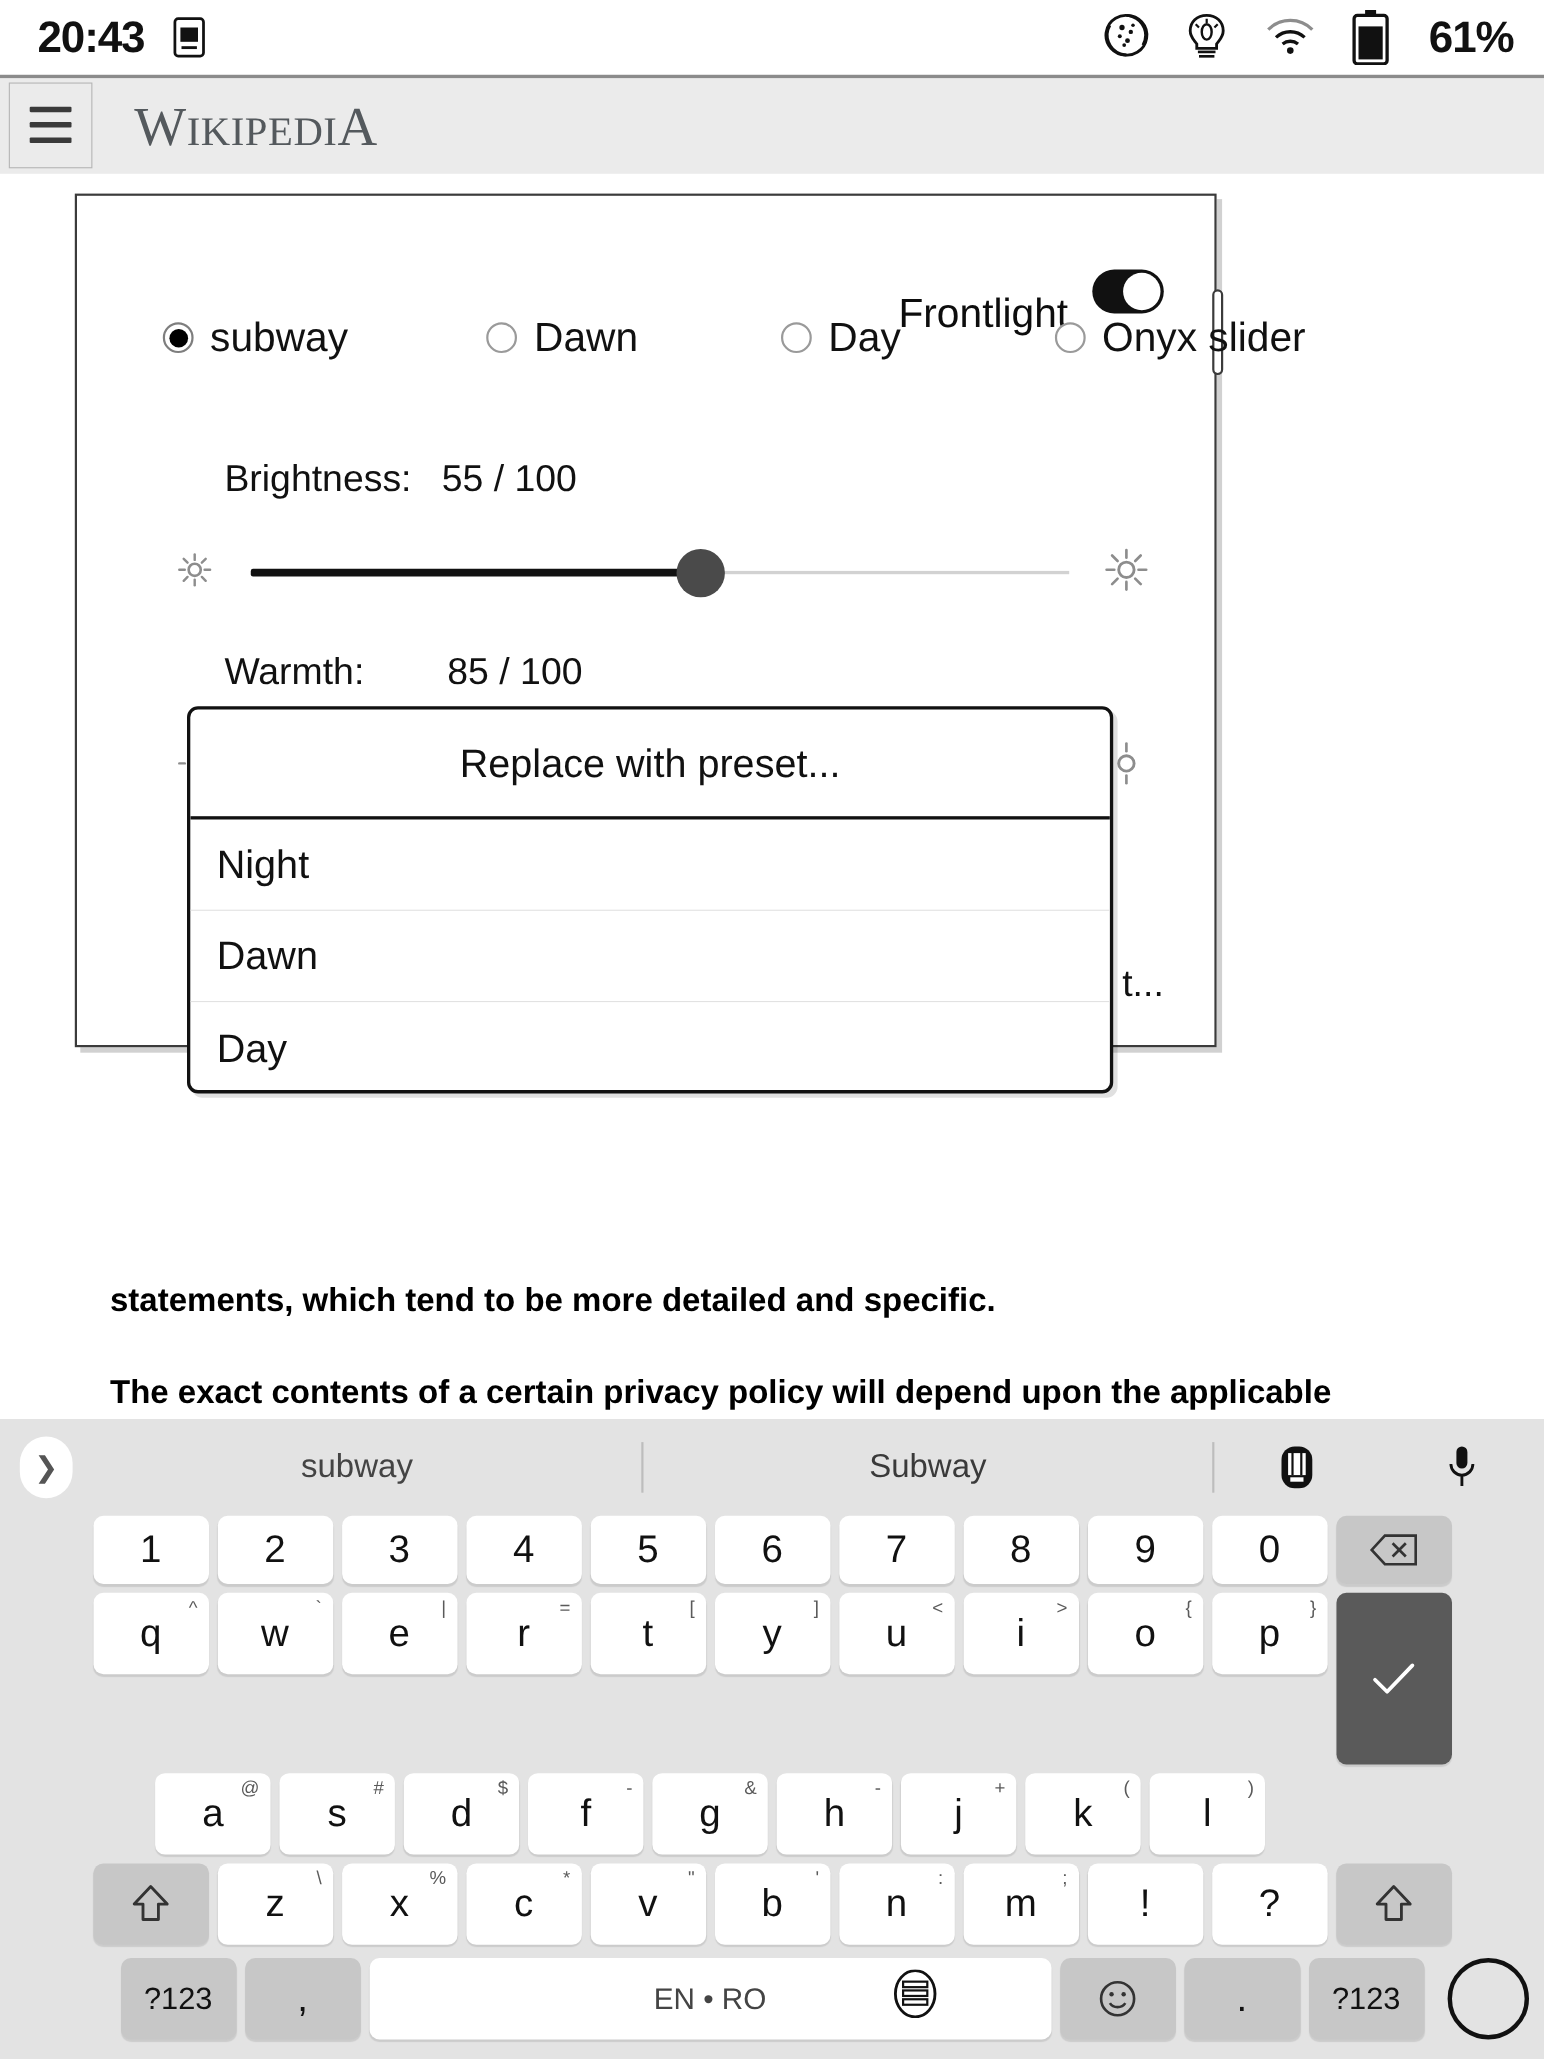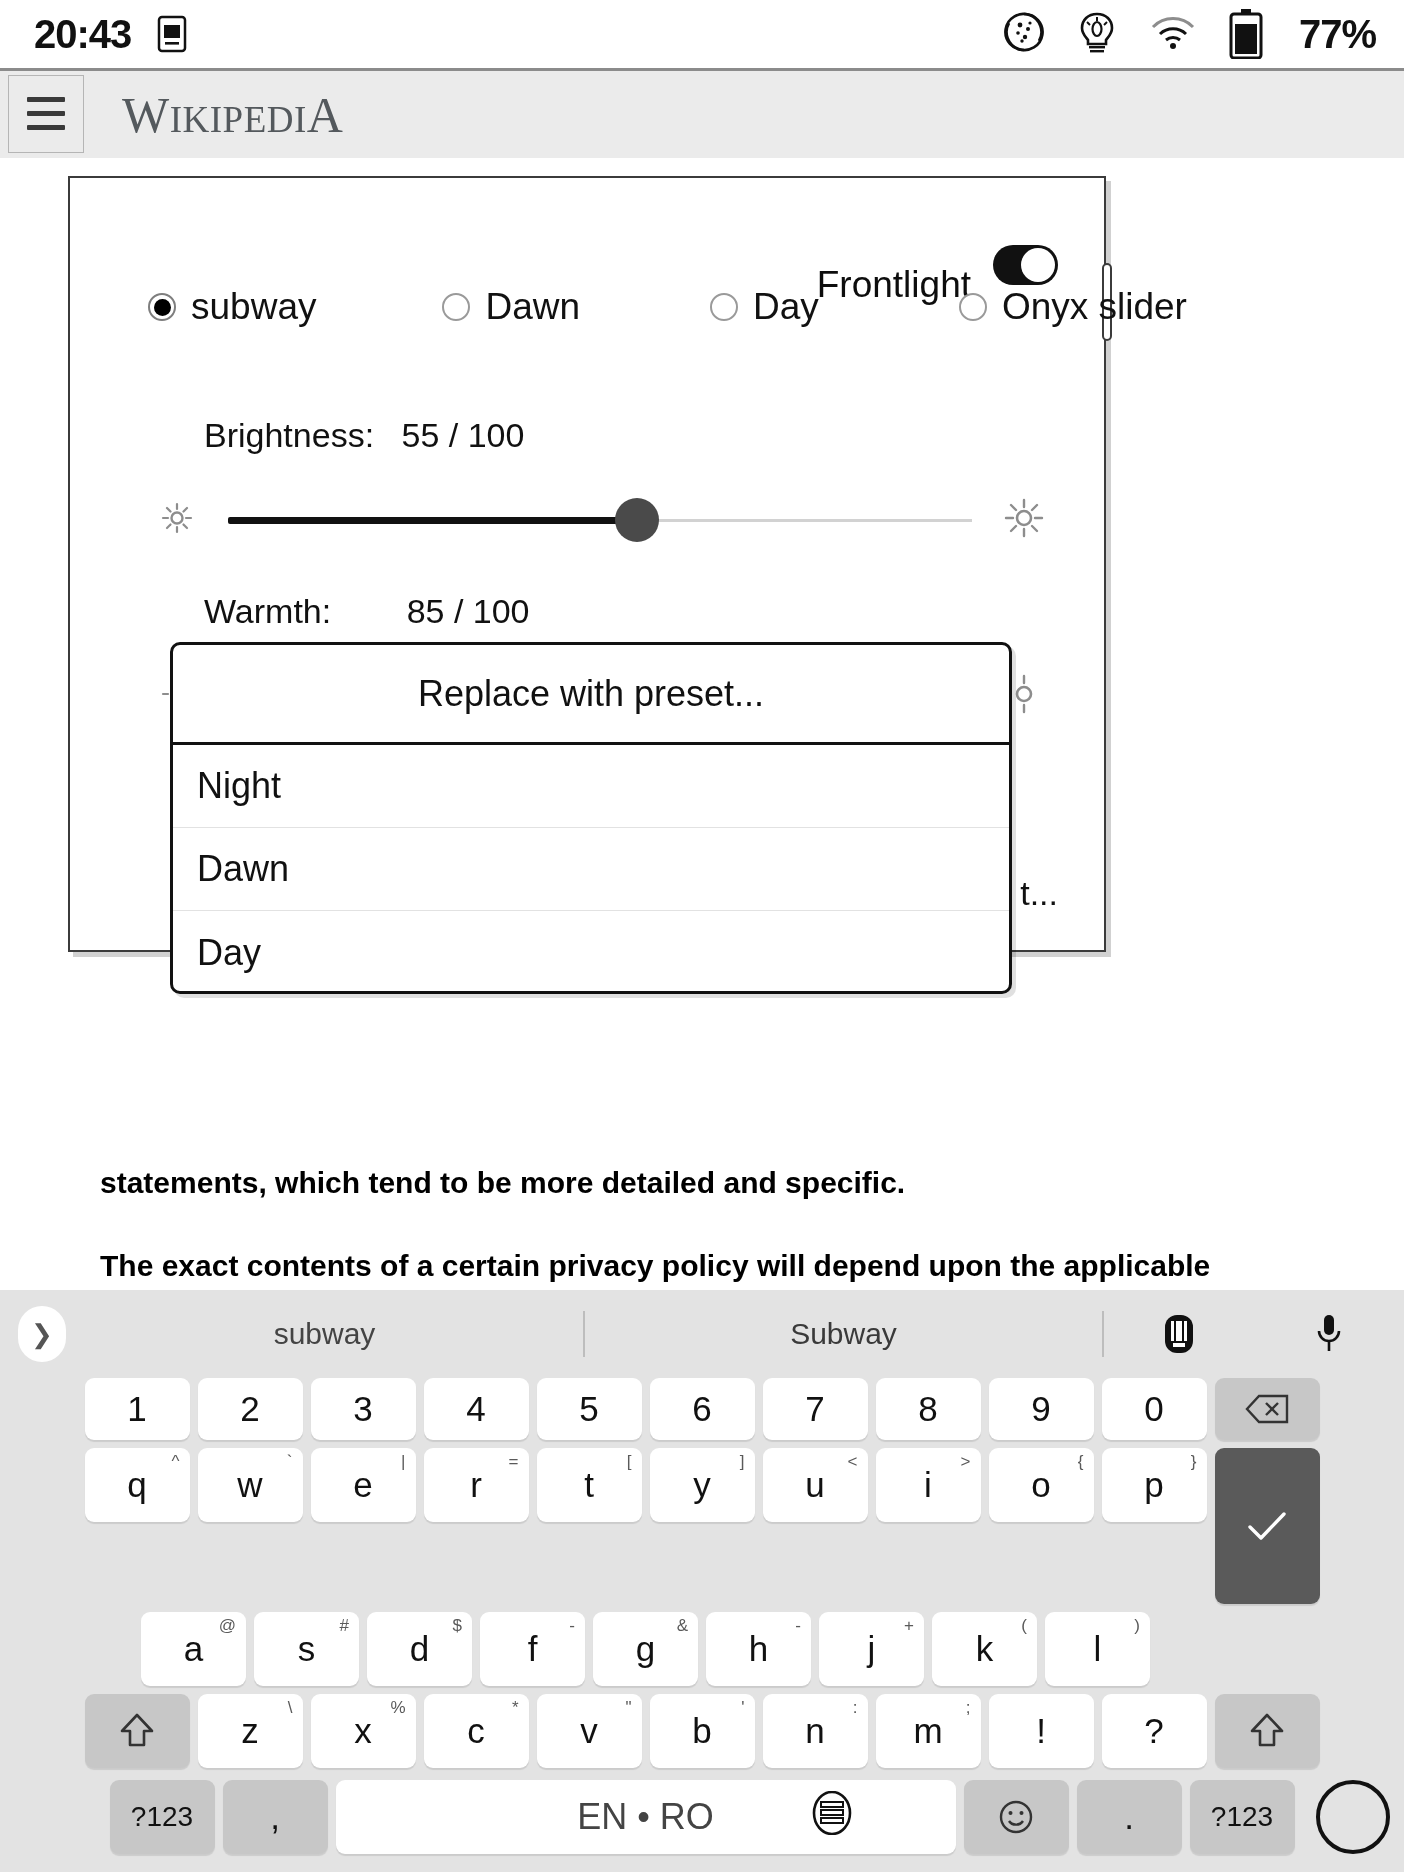--- a/index.html
+++ b/index.html
@@ -177,21 +177,21 @@
   }
   .k-num { width: 105px; height: 62px; }
   .k-ltr { width: 105px; height: 74px; }
   .k-grey { background: #c7c7c7; }
   .k-dark { background: #5a5a5a; color: #fff; }
   .k-back { width: 105px; height: 62px; }
   .k-enter { width: 105px; height: 156px; }
   .k-shift { width: 105px; height: 74px; }
   .k-sp { width: 620px; height: 74px; position: relative; }
   .k-mode { width: 105px; height: 74px; }
-  .sp-label { font-size: 36px; color: #444; }
+  .sp-label { font-size: 27px; color: #444; }
   .sp-booksicon { position: absolute; right: 104px; top: 50%; transform: translateY(-50%); }
   .overlay-circle {
     position: absolute; width: 74px; height: 74px; border-radius: 50%;
     border: 4px solid #111; background: transparent; pointer-events: none;
   }
   #overlay-mode { right: 14px; top: 0px; }
   .ov-wrap { position: relative; margin-top: 12px; }
 </style>
 </head>
 <body>
@@ -241,21 +241,21 @@
           <circle cx="24" cy="33" r="3" fill="#111"></circle>
         </svg>
       </span>
       <span style="display:flex;align-items:center;">
         <svg width="34" height="50" viewBox="0 0 34 50">
           <rect x="12" y="0" width="10" height="5" fill="#111"></rect>
           <rect x="2" y="5" width="30" height="44" rx="3" fill="none" stroke="#111" stroke-width="3"></rect>
           <rect x="6" y="15" width="22" height="30" fill="#111"></rect>
         </svg>
       </span>
-      <span class="sb-batt-pct">77%</span>
+      <span class="sb-batt-pct">61%</span>
     </div>
   </div>
 
   <div class="wikibar">
     <div class="hamburger">
       <i></i>
         <i></i>
         <i></i>
     </div>
     <div class="wikilogo">

